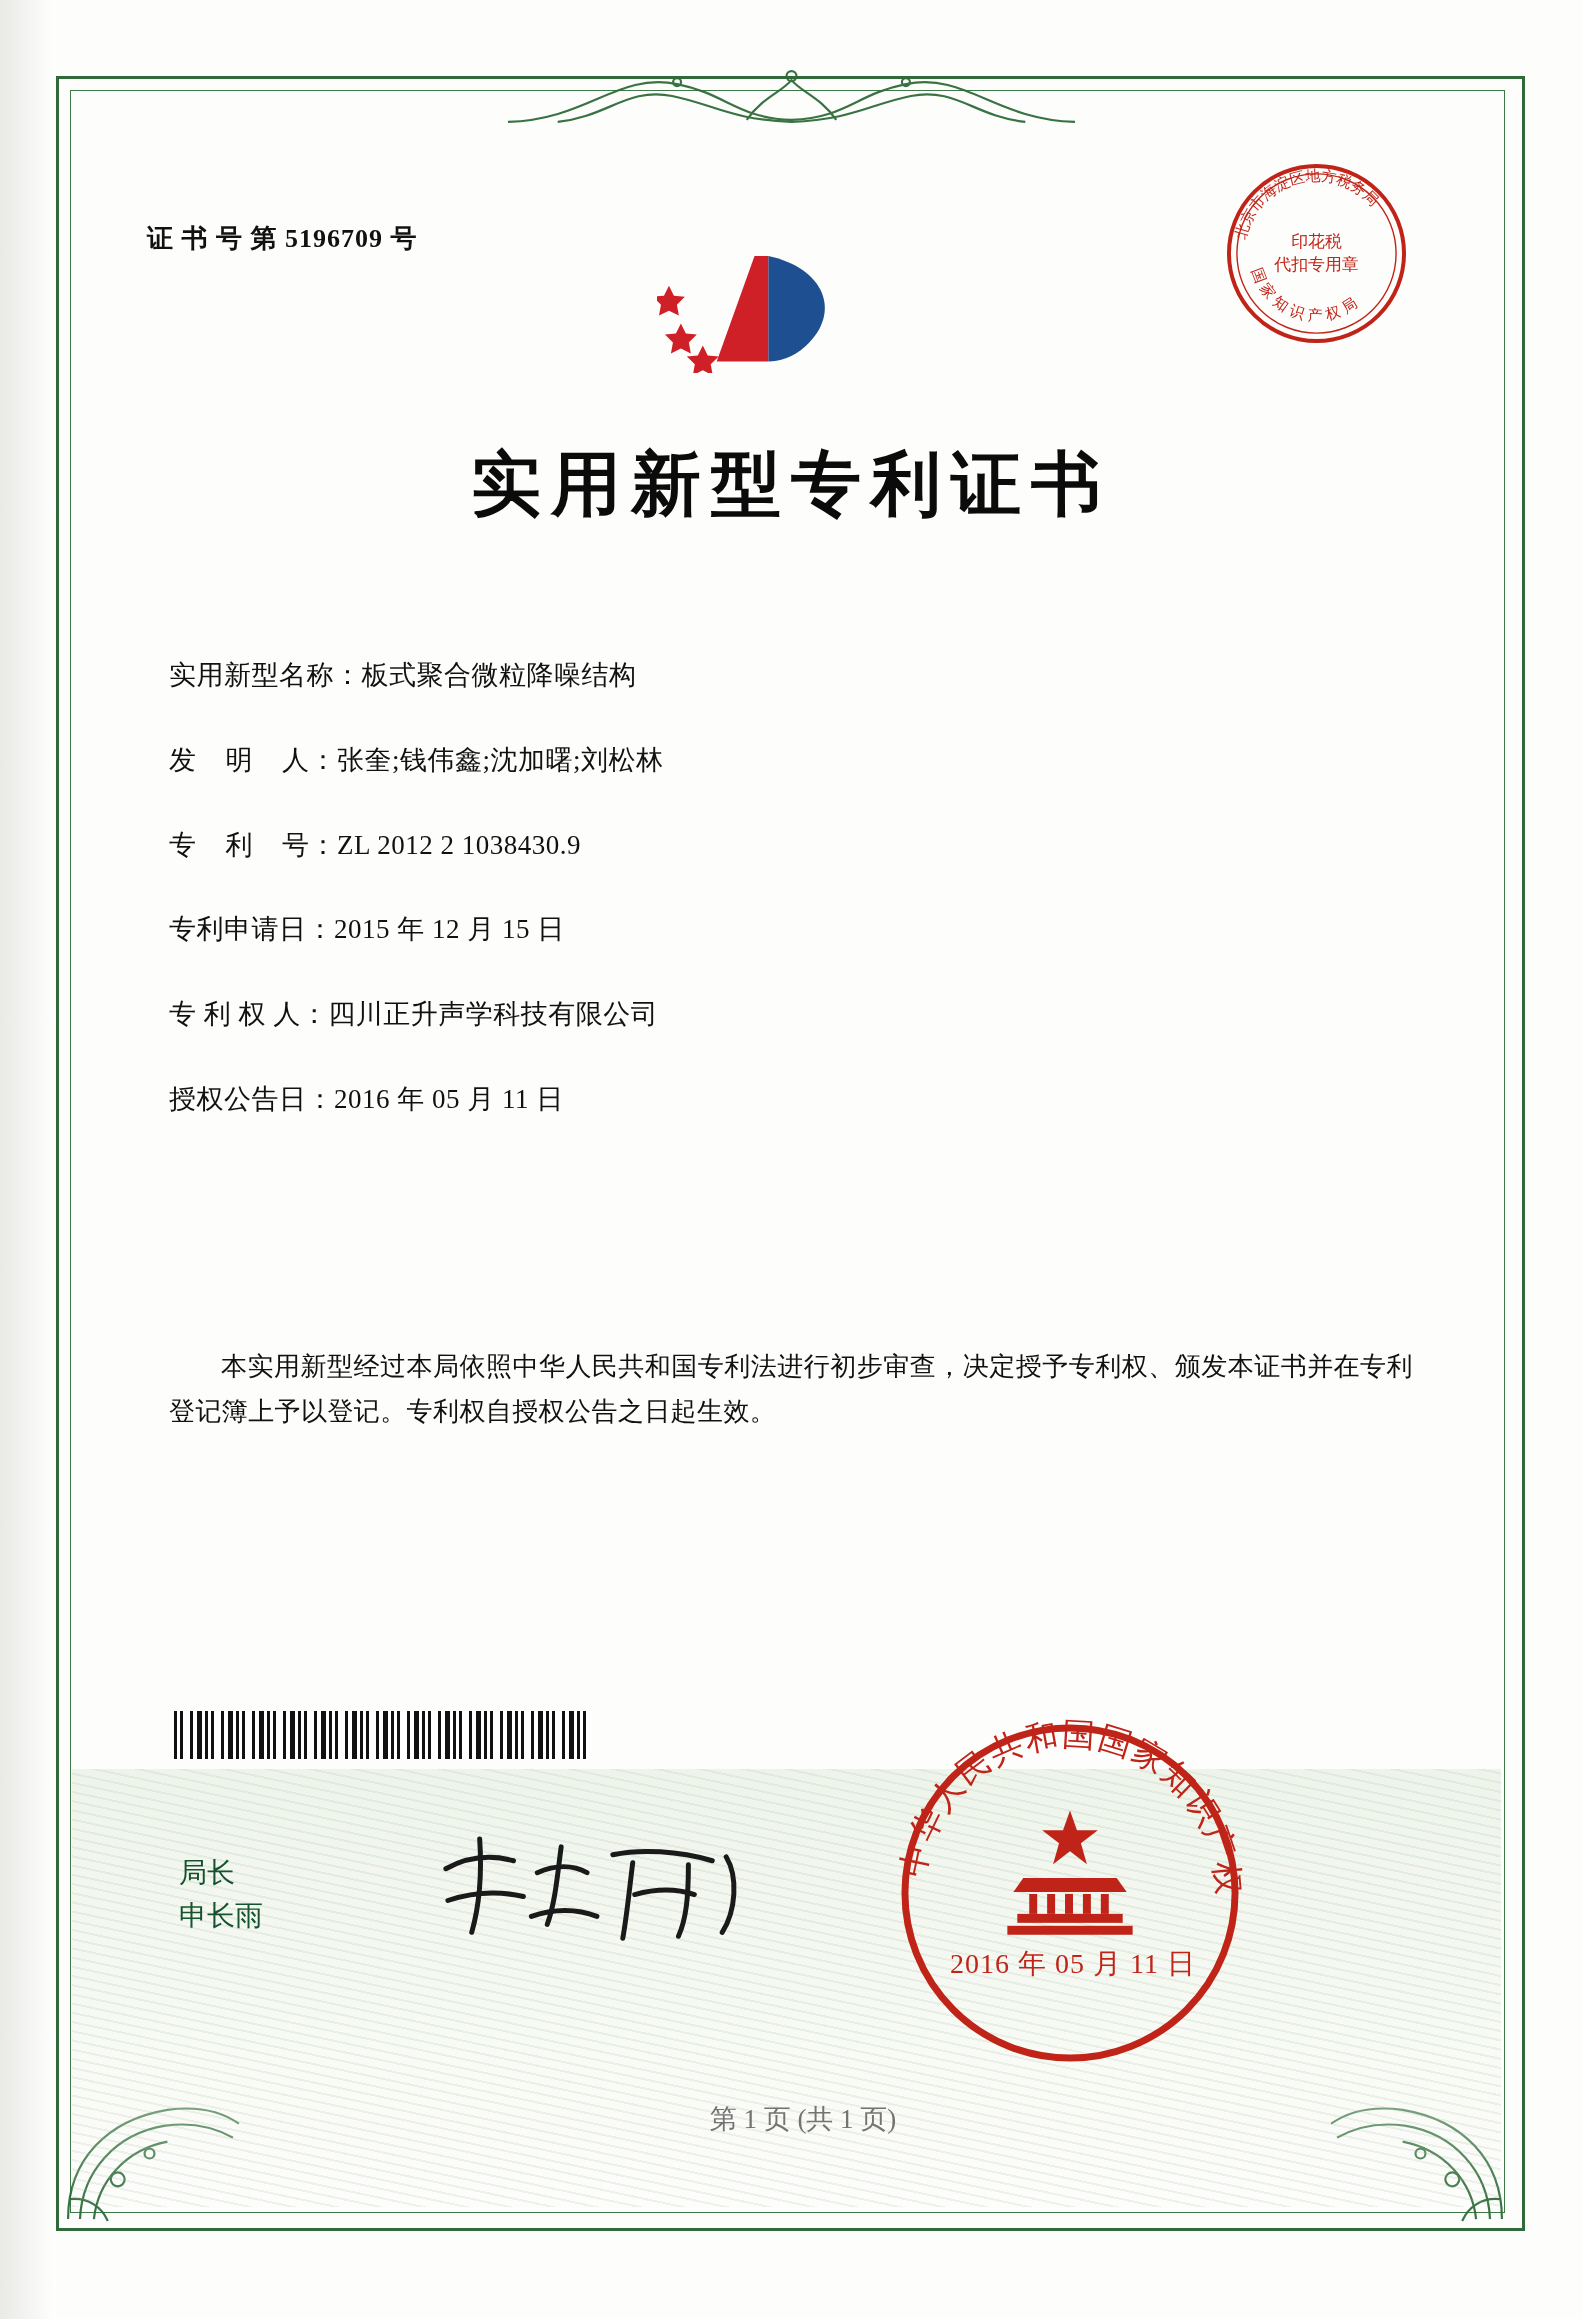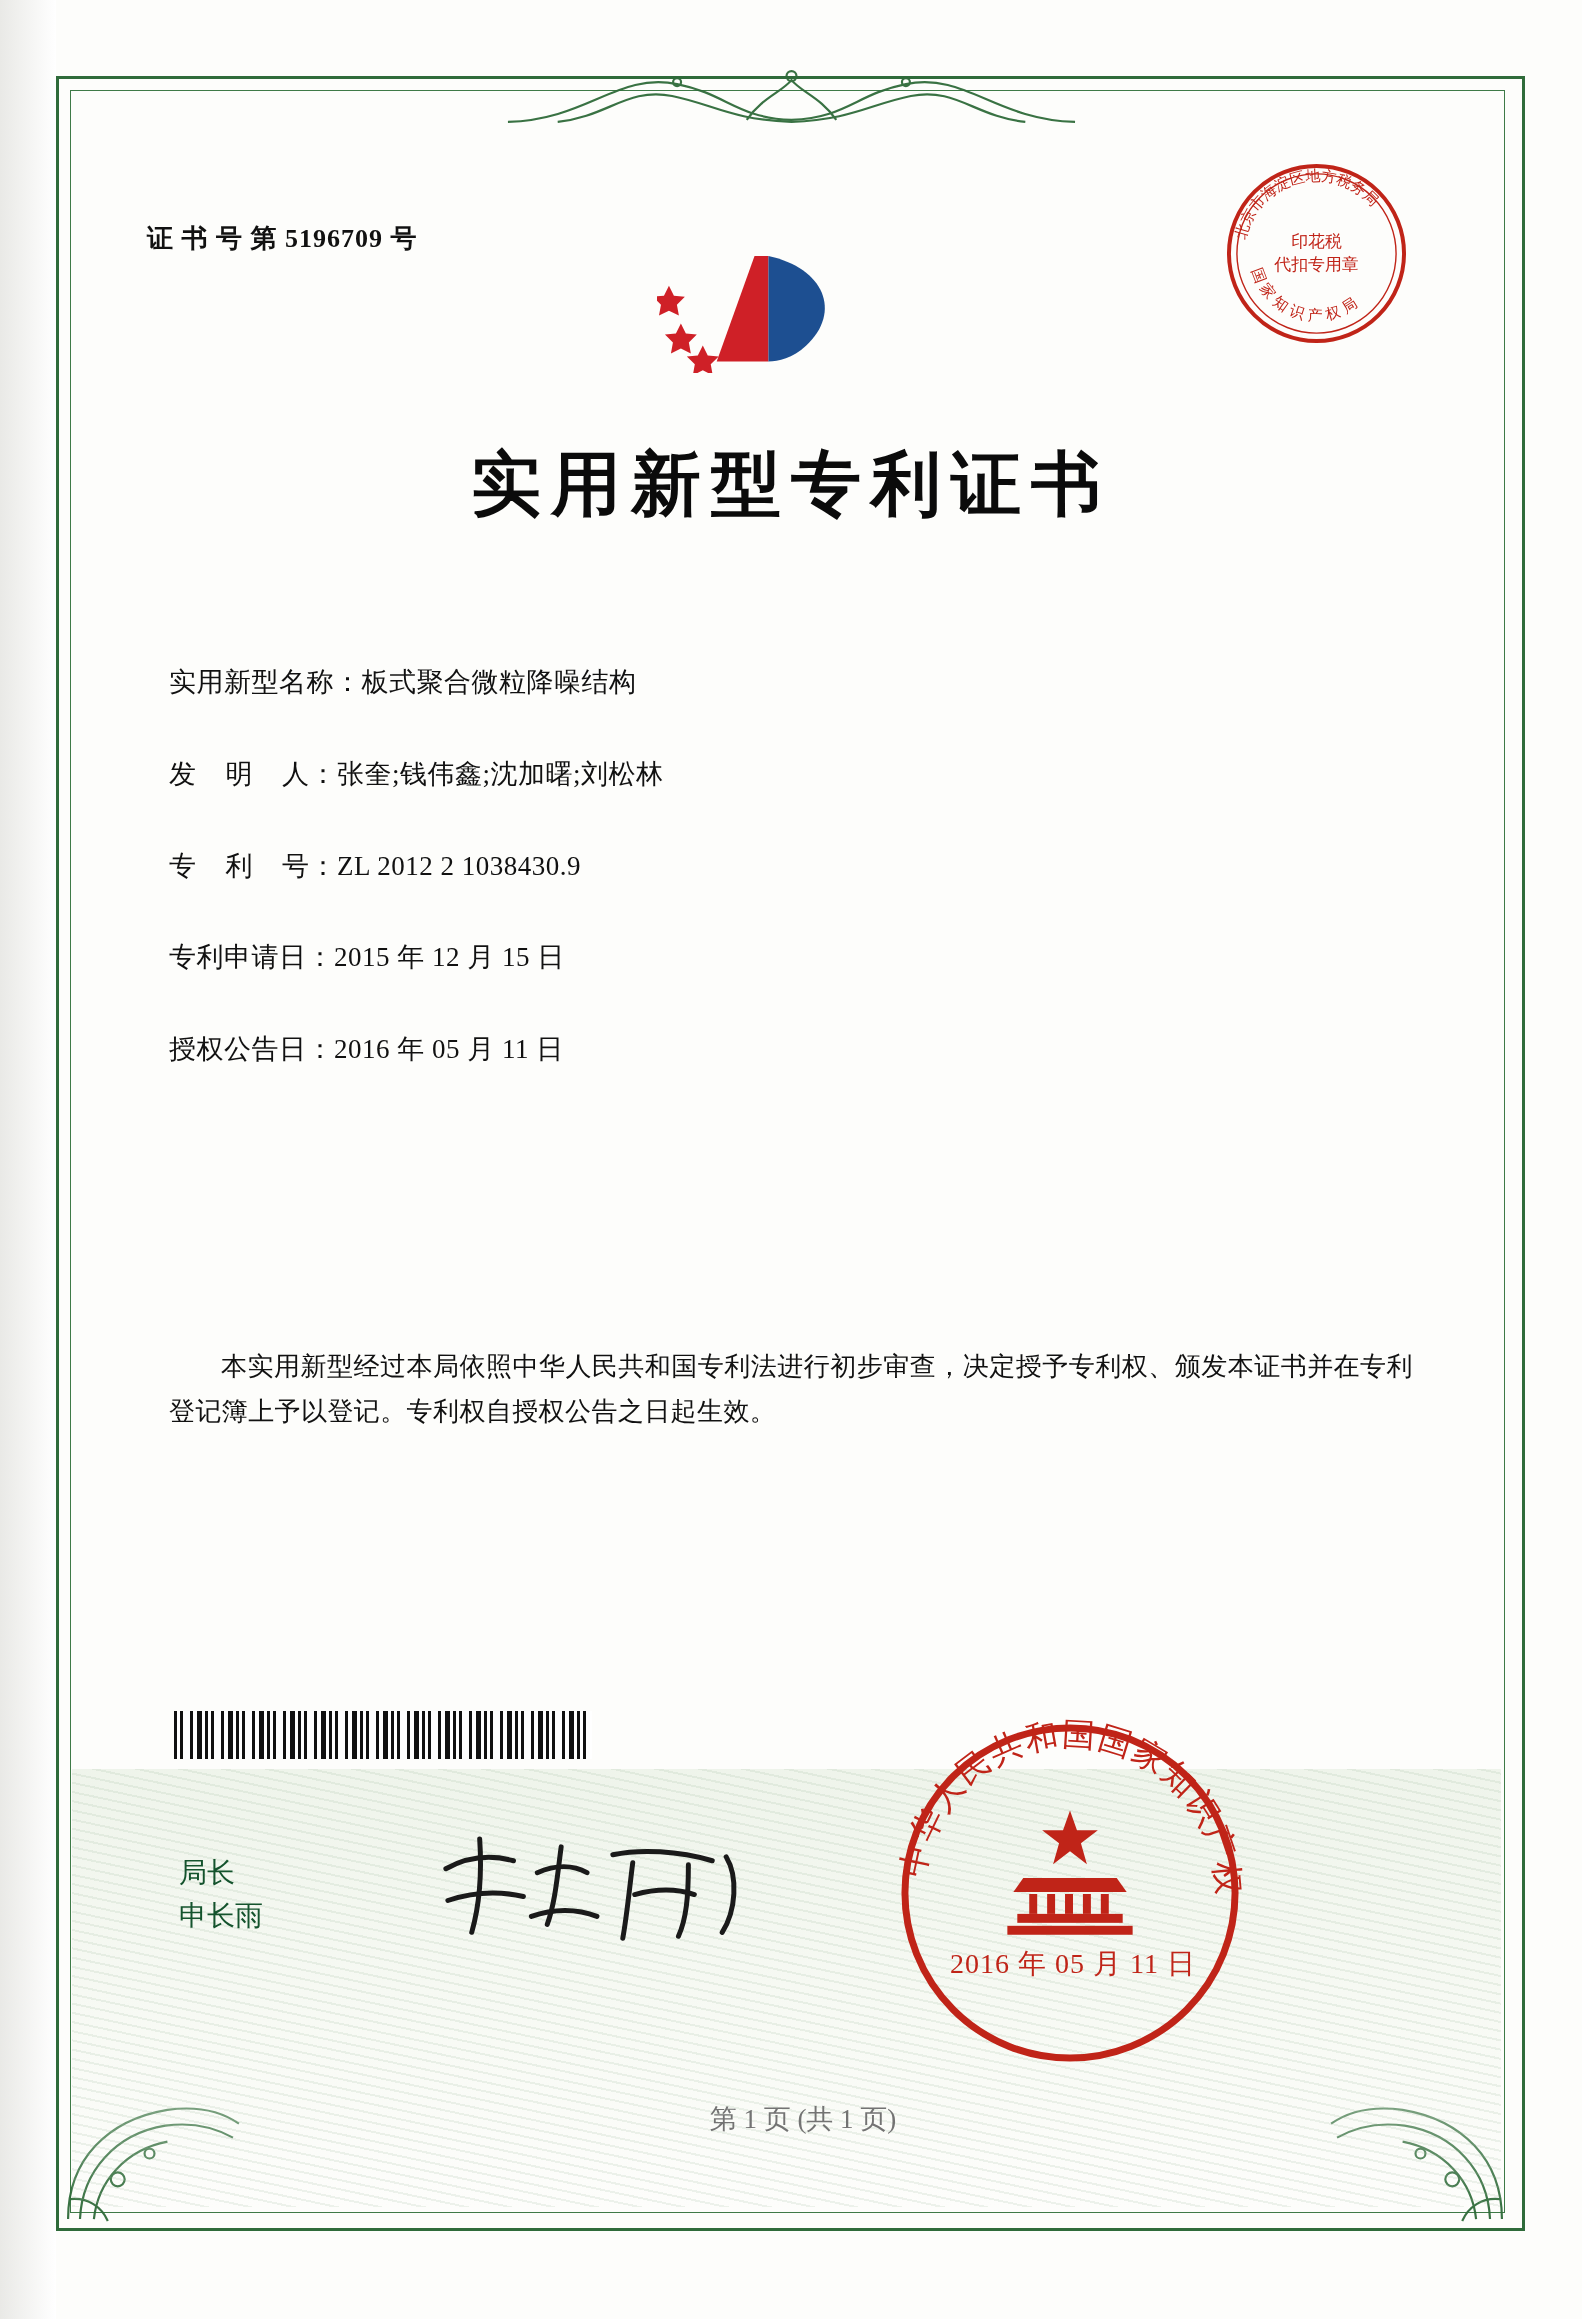--- a/index.html
+++ b/index.html
@@ -34,21 +34,21 @@
   }
   .title{
     position:absolute;left:0;top:438px;width:1582px;text-align:center;
     font-size:70px;font-weight:bold;letter-spacing:10px;color:#0b0b0b;
     font-family:"DejaVu Serif",serif;
   }
 
   
   .fields{position:absolute;left:169px;top:657px;width:1254px;}
   .field{font-size:27px;color:#111;margin-bottom:47px;line-height:1.4;letter-spacing:0.5px;}
-  .field .lbl{display:inline-block;white-space:pre;margin-top:7px;}
+  .field .lbl{display:inline-block;white-space:pre;}
   .field .val{display:inline;}
 
   
   .paras{position:absolute;left:169px;top:1319px;width:1244px;}
   .para{
     font-size:26px;line-height:1.72;color:#111;text-align:justify;
     text-indent:2em;margin-bottom:6px;letter-spacing:0.4px;
   }
 
   
@@ -174,20 +174,23 @@
       <span class="lbl">实用新型名称：</span><span class="val">板式聚合微粒降噪结构</span>
     </div>
     <div class="field">
       <span class="lbl">发    明    人：</span><span class="val">张奎;钱伟鑫;沈加曙;刘松林</span>
     </div>
     <div class="field">
       <span class="lbl">专    利    号：</span><span class="val">ZL 2012 2 1038430.9</span>
     </div>
     <div class="field">
       <span class="lbl">专利申请日：</span><span class="val">2015 年 12 月 15 日</span>
+    </div>
+    <div class="field">
+      <span class="lbl">专 利 权 人：</span><span class="val">四川正升声学科技有限公司</span>
     </div>
     <div class="field">
       <span class="lbl">授权公告日：</span><span class="val">2016 年 05 月 11 日</span>
     </div>
   </div>
 
   <div class="paras">
     <p class="para">本实用新型经过本局依照中华人民共和国专利法进行初步审查，决定授予专利权、颁发本证书并在专利登记簿上予以登记。专利权自授权公告之日起生效。</p>
   </div>
 

